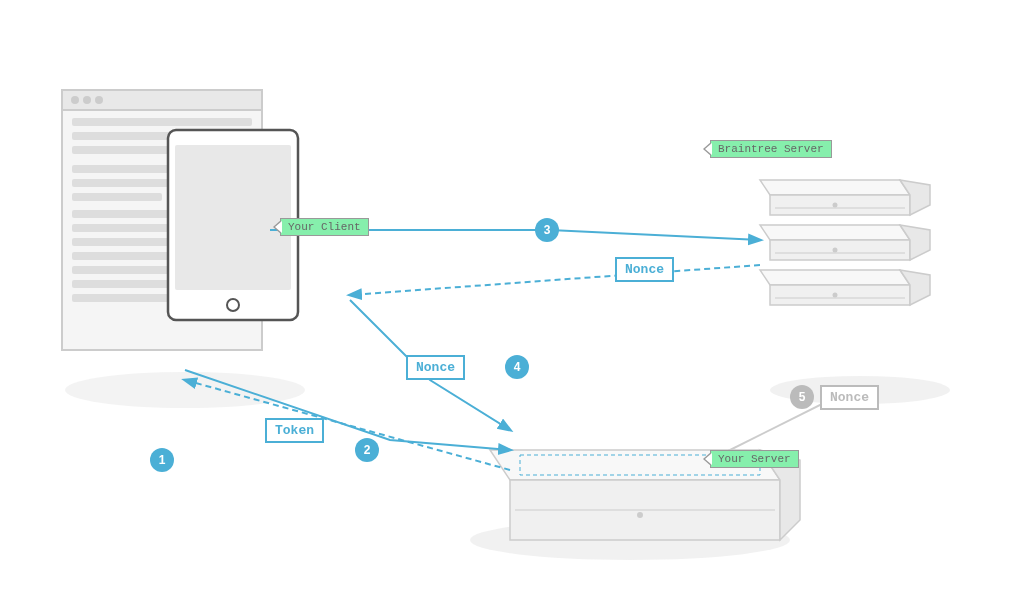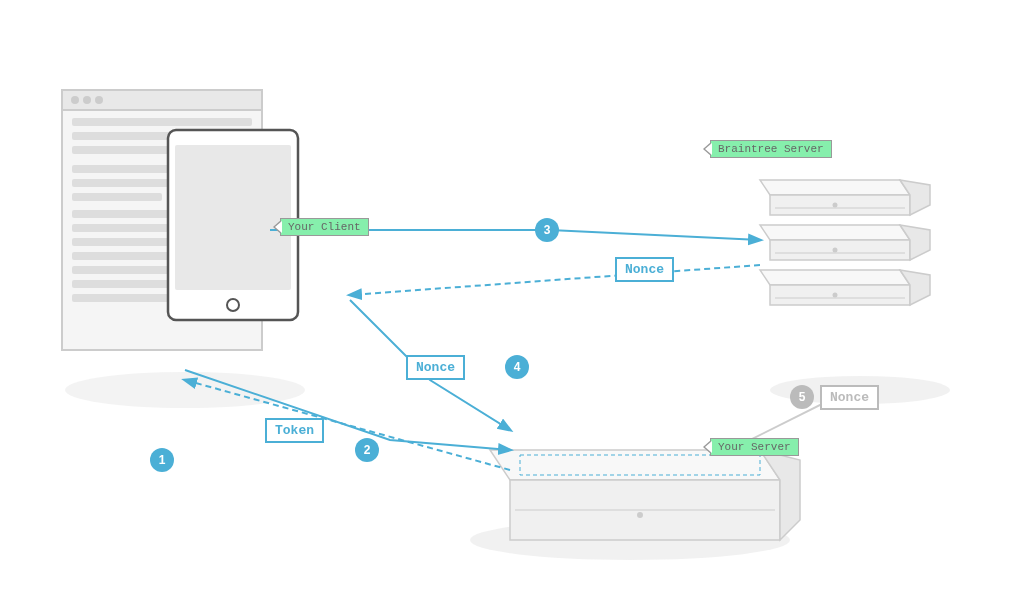--- a/index.html
+++ b/index.html
@@ -196,21 +196,21 @@
       <marker id="arrowGray" markerWidth="8" markerHeight="8" refX="6" refY="3" orient="auto">
         <path d="M0,0 L0,6 L8,3 z" fill="#ccc"></path>
       </marker>
     </defs>
   </svg>
 
   <div class="label-tag" style="left: 280px; top: 185px; margin-top: 33px;">Your Client</div>
 
   <div class="label-tag" style="left: 710px; top: 140px;">Braintree Server</div>
 
-  <div class="label-tag" style="left: 710px; top: 438px;">Your Server</div>
+  <div class="label-tag" style="left: 710px; top: 450px;">Your Server</div>
 
   <div class="label-box" style="left: 265px; top: 418px; text-align: right;">Token</div>
 
   <div class="label-box" style="left: 615px; top: 257px;">Nonce</div>
 
   <div class="label-box" style="left: 406px; top: 355px;">Nonce</div>
 
   <div class="label-box-gray" style="left: 820px; top: 385px;">Nonce</div>
 
   <div class="step-circle" style="left: 150px; top: 448px;">

